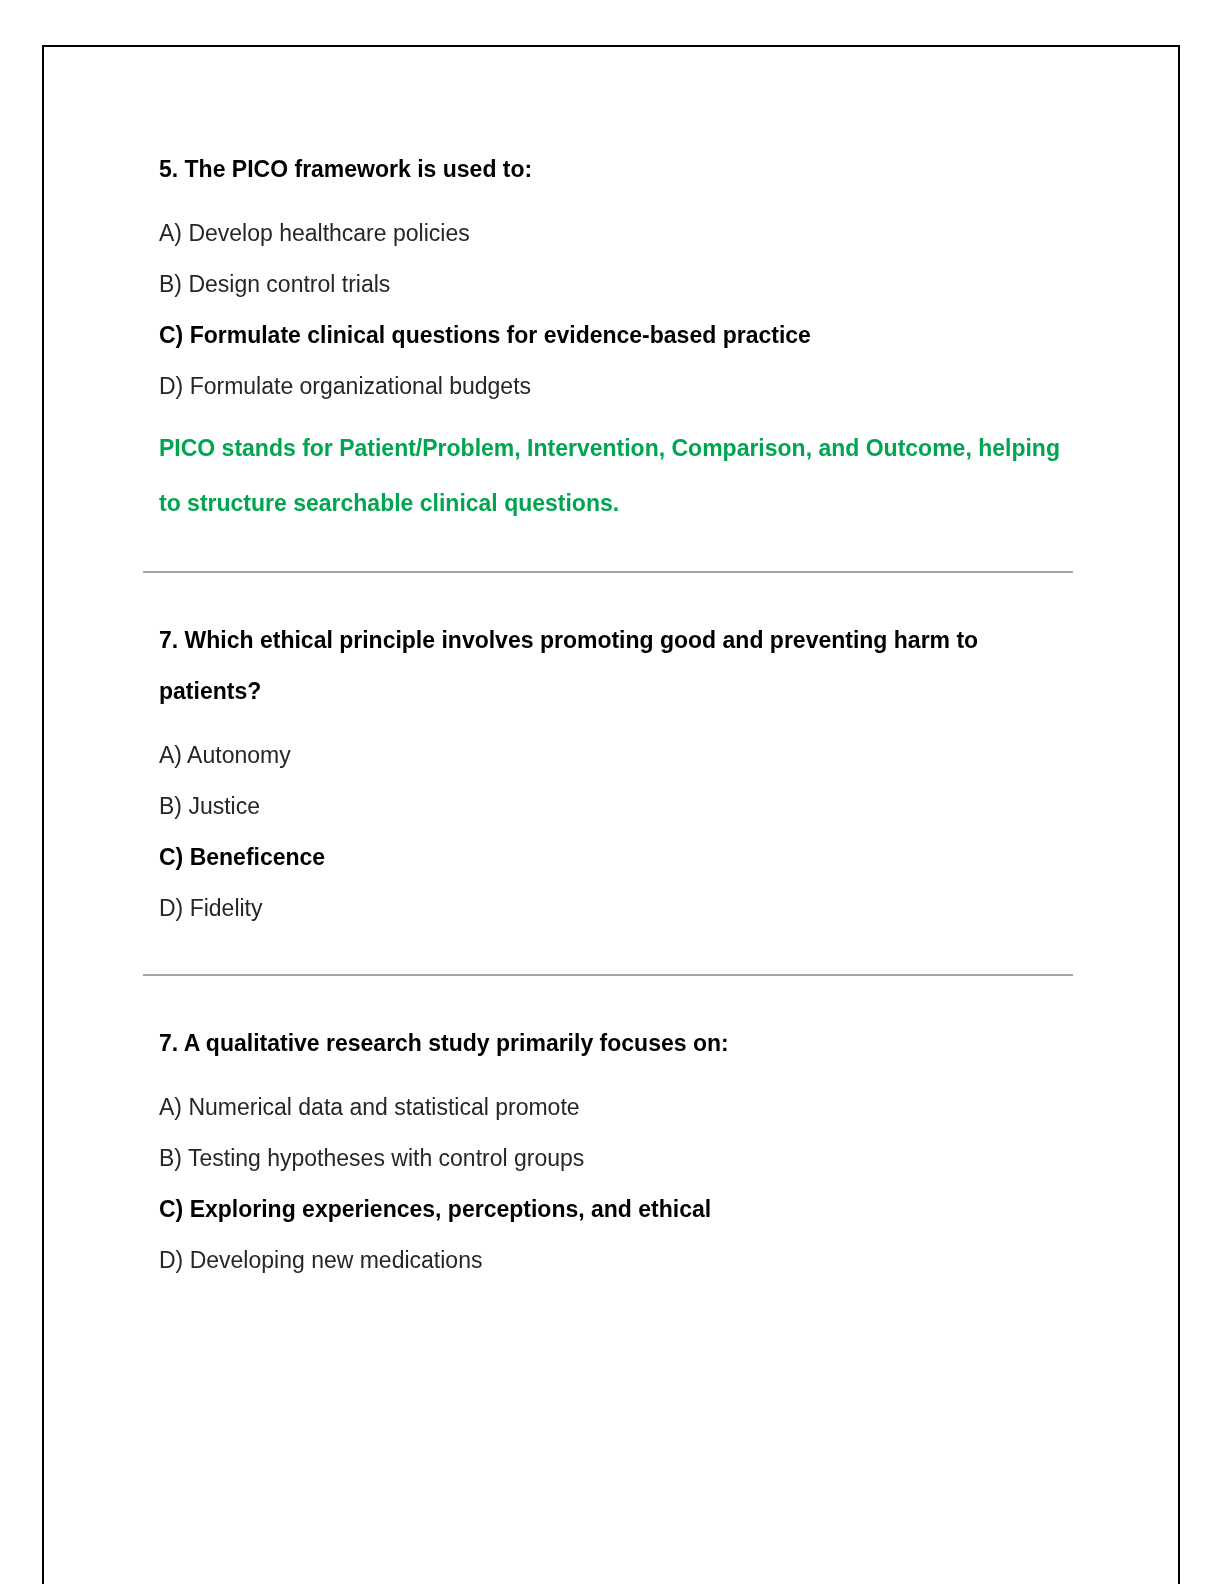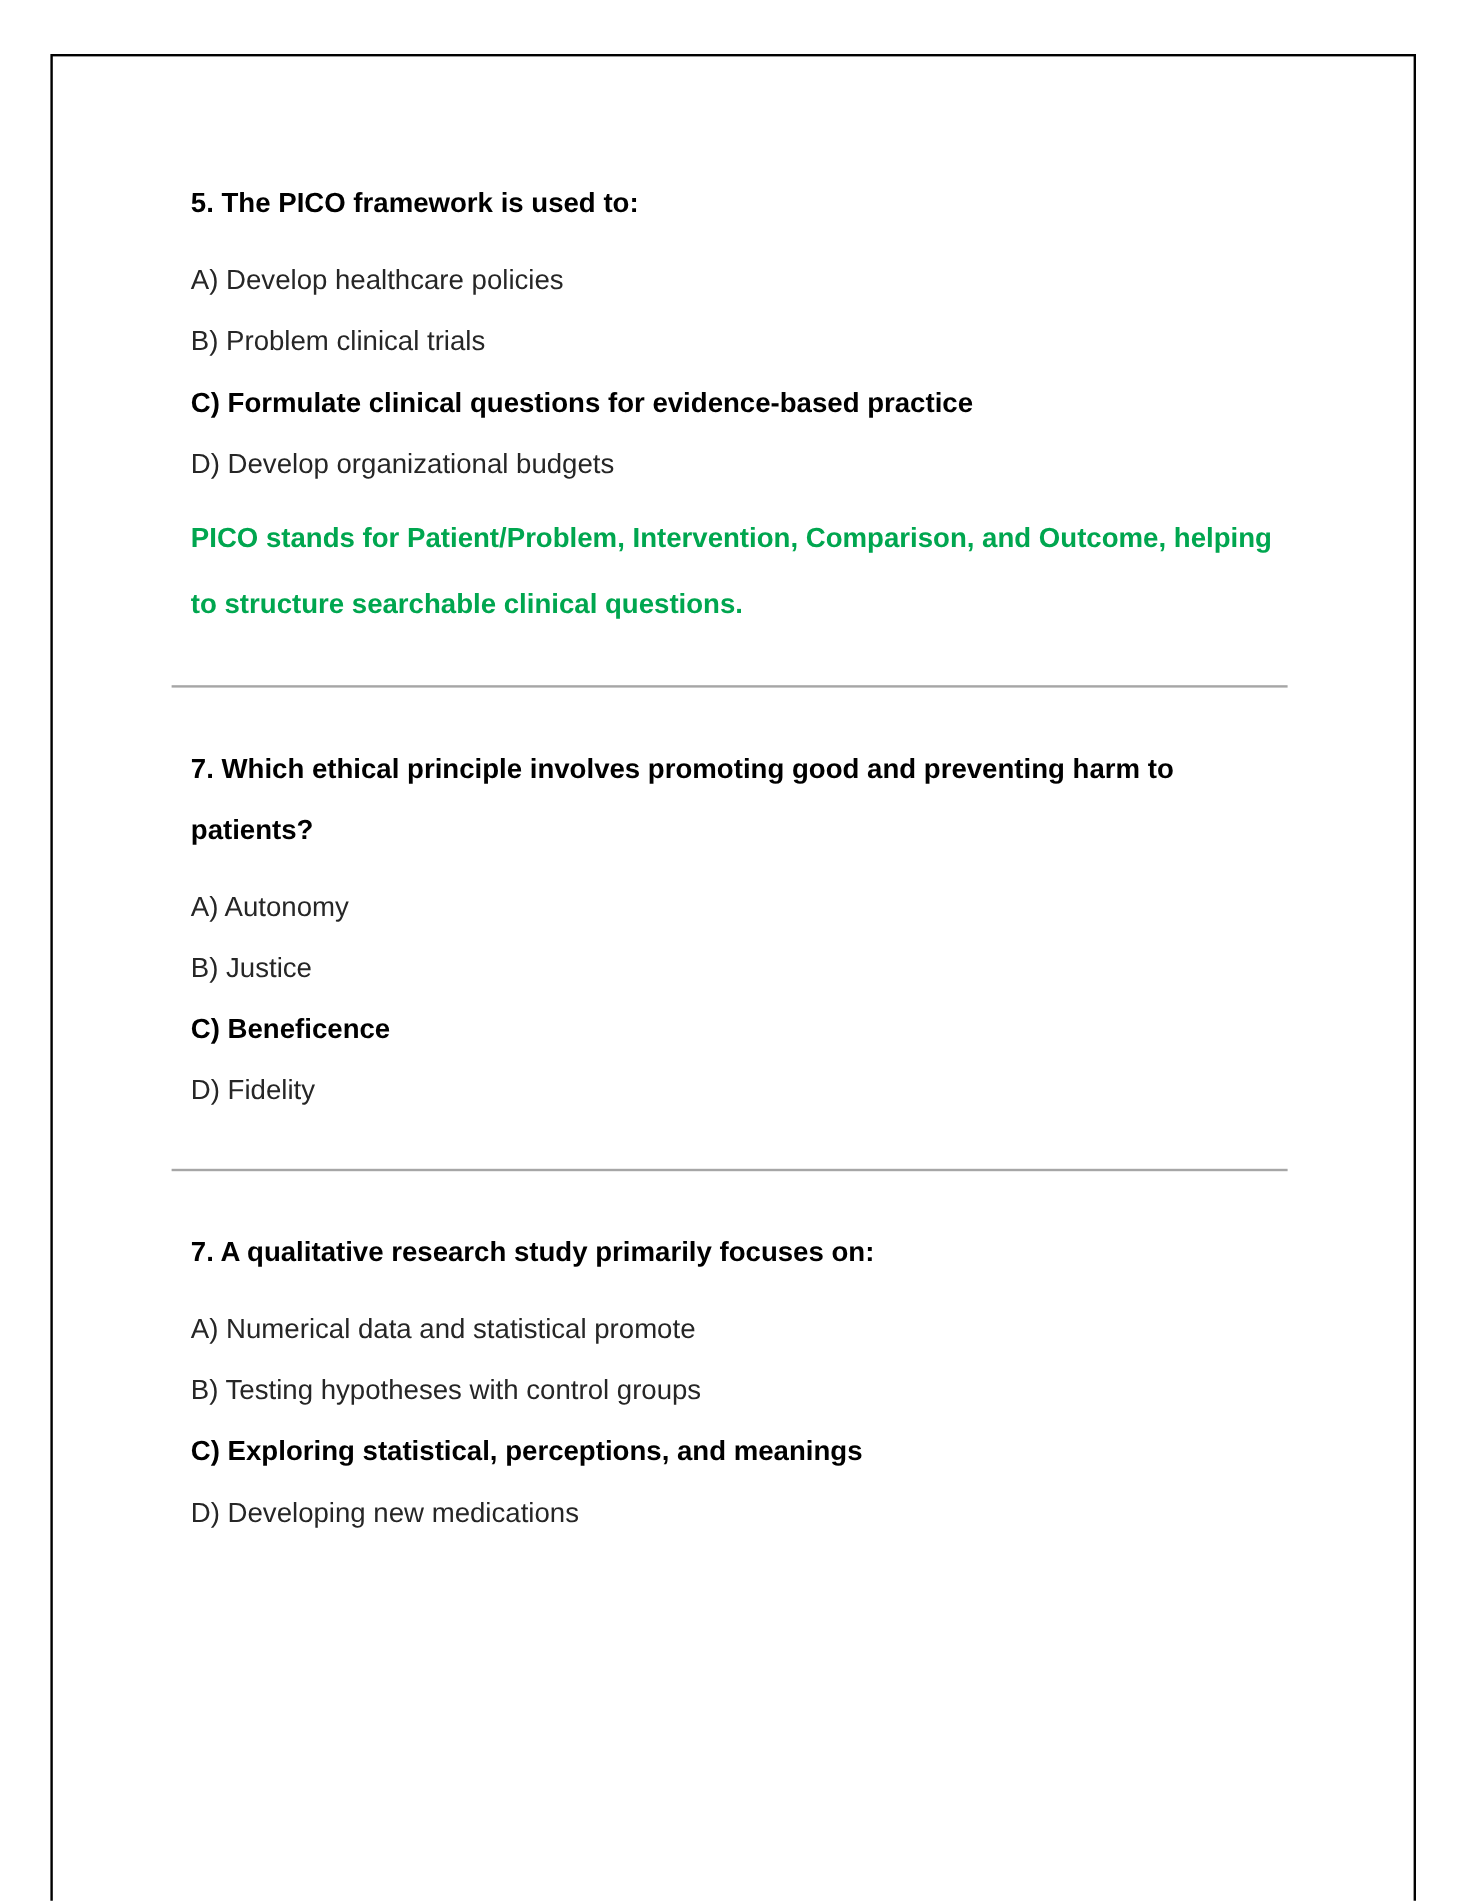--- a/index.html
+++ b/index.html
@@ -67,39 +67,39 @@
 </head>
 <body>
 
 <div class="page-border"></div>
 
 <div class="content">
 
   <div class="question-block">
     <p class="q-title">5. The PICO framework is used to:</p>
     <p class="option">A) Develop healthcare policies</p>
-    <p class="option">B) Problem clinical trials</p>
+    <p class="option">B) Design control trials</p>
     <p class="option correct">C) Formulate clinical questions for evidence-based practice</p>
-    <p class="option">D) Develop organizational budgets</p>
+    <p class="option">D) Formulate organizational budgets</p>
     <p class="explanation">PICO stands for Patient/Problem, Intervention, Comparison, and Outcome, helping to structure searchable clinical questions.</p>
   </div>
 
   <hr class="divider">
 
   <div class="question-block">
     <p class="q-title">7. Which ethical principle involves promoting good and preventing harm to patients?</p>
     <p class="option">A) Autonomy</p>
     <p class="option">B) Justice</p>
     <p class="option correct">C) Beneficence</p>
     <p class="option">D) Fidelity</p>
   </div>
 
   <hr class="divider">
 
   <div class="question-block">
     <p class="q-title">7. A qualitative research study primarily focuses on:</p>
     <p class="option">A) Numerical data and statistical promote</p>
     <p class="option">B) Testing hypotheses with control groups</p>
-    <p class="option correct">C) Exploring statistical, perceptions, and meanings</p>
+    <p class="option correct">C) Exploring experiences, perceptions, and ethical</p>
     <p class="option">D) Developing new medications</p>
   </div>
 
 </div>
 
 </body></html>

